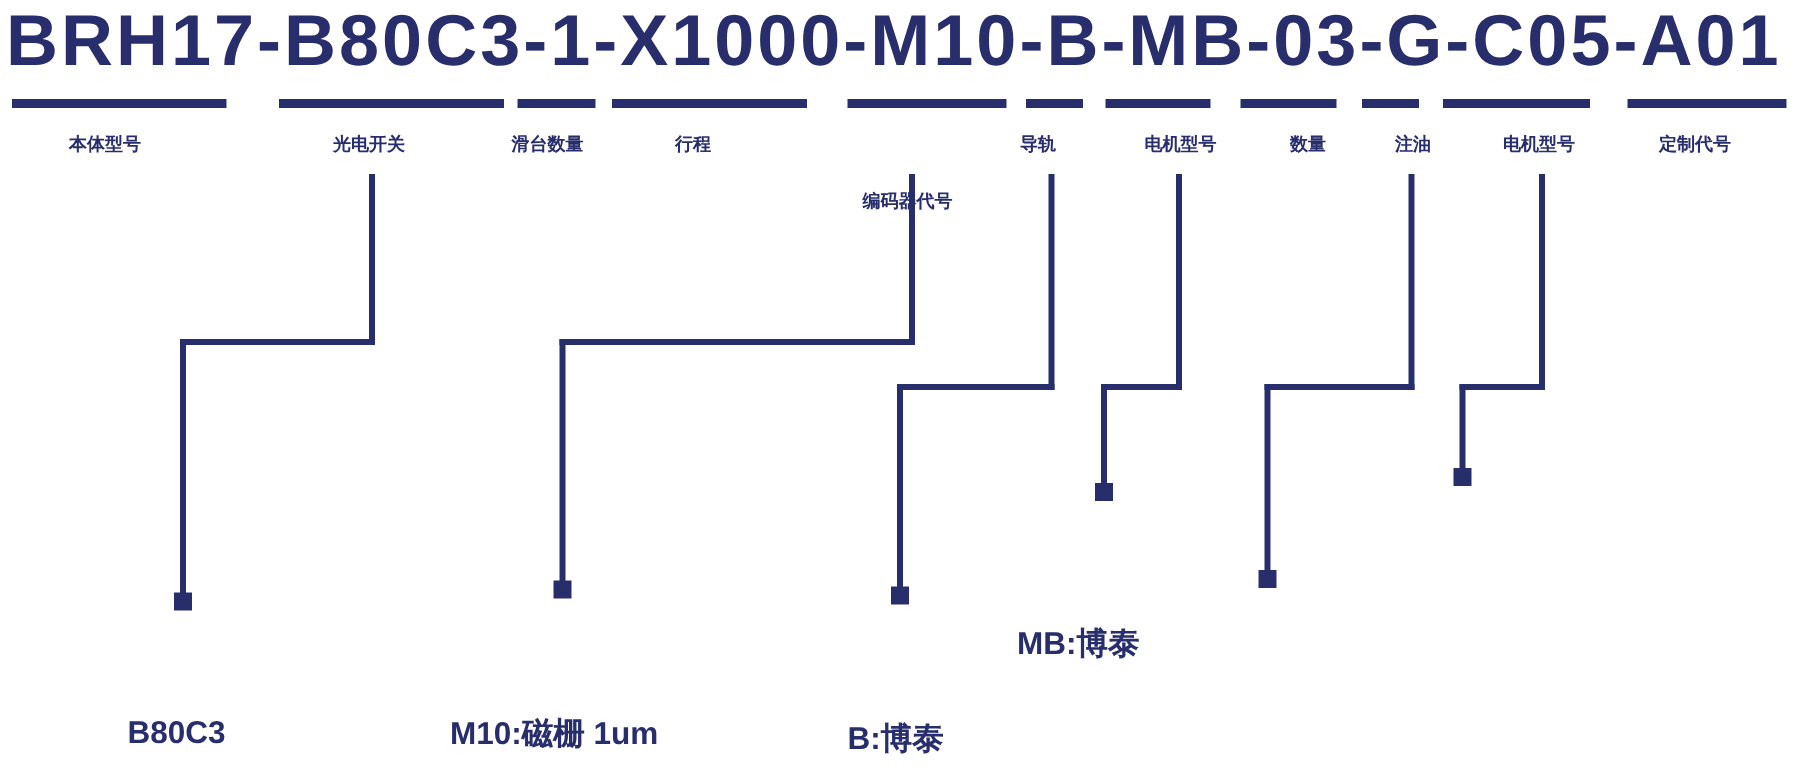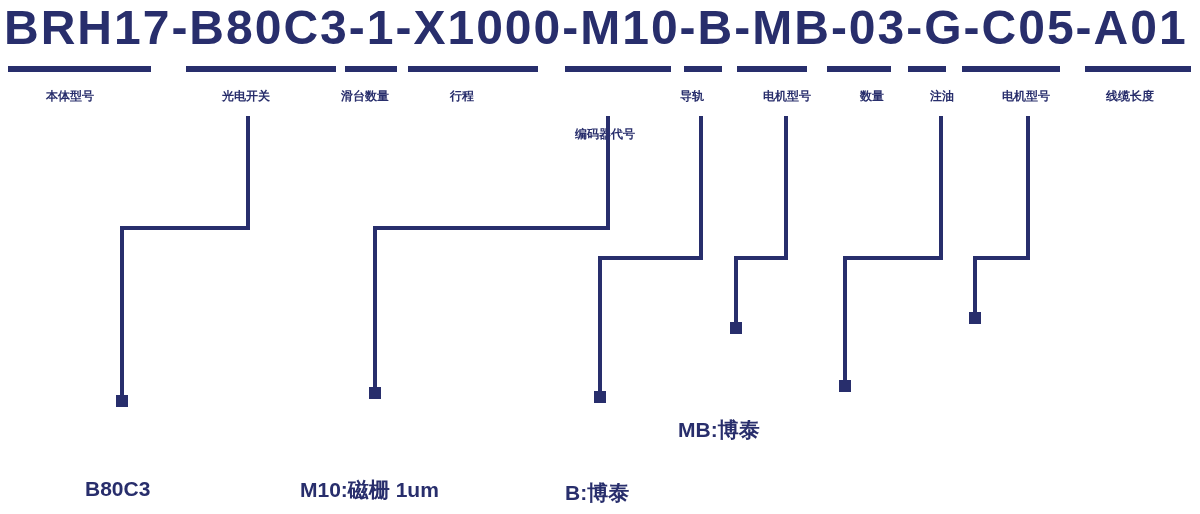--- a/index.html
+++ b/index.html
@@ -51,21 +51,21 @@
   <span class="flabel" style="left:70px;">本体型号</span>
   <span class="flabel" style="left:246px;">光电开关</span>
   <span class="flabel" style="left:365px;">滑台数量</span>
   <span class="flabel" style="left:462px;">行程</span>
   <span class="flabel" style="left:605px;margin-top:38px;">编码器代号</span>
   <span class="flabel" style="left:692px;">导轨</span>
   <span class="flabel" style="left:787px;">电机型号</span>
   <span class="flabel" style="left:872px;">数量</span>
   <span class="flabel" style="left:942px;">注油</span>
   <span class="flabel" style="left:1026px;">电机型号</span>
-  <span class="flabel" style="left:1130px;">线缆长度</span>
+  <span class="flabel" style="left:1130px;">定制代号</span>
 
   <div class="vline" style="left:246px; top:116px; height:114px;"></div>
   <div class="hline" style="left:120px; top:226px; width:130px;"></div>
   <div class="vline" style="left:120px; top:226px; height:174px;"></div>
   <div class="node" style="left:116px; top:395px;"></div>
 
   <div class="vline" style="left:606px; top:116px; height:114px;"></div>
   <div class="hline" style="left:373px; top:226px; width:237px;"></div>
   <div class="vline" style="left:373px; top:226px; height:166px;"></div>
   <div class="node" style="left:369px; top:387px;"></div>

